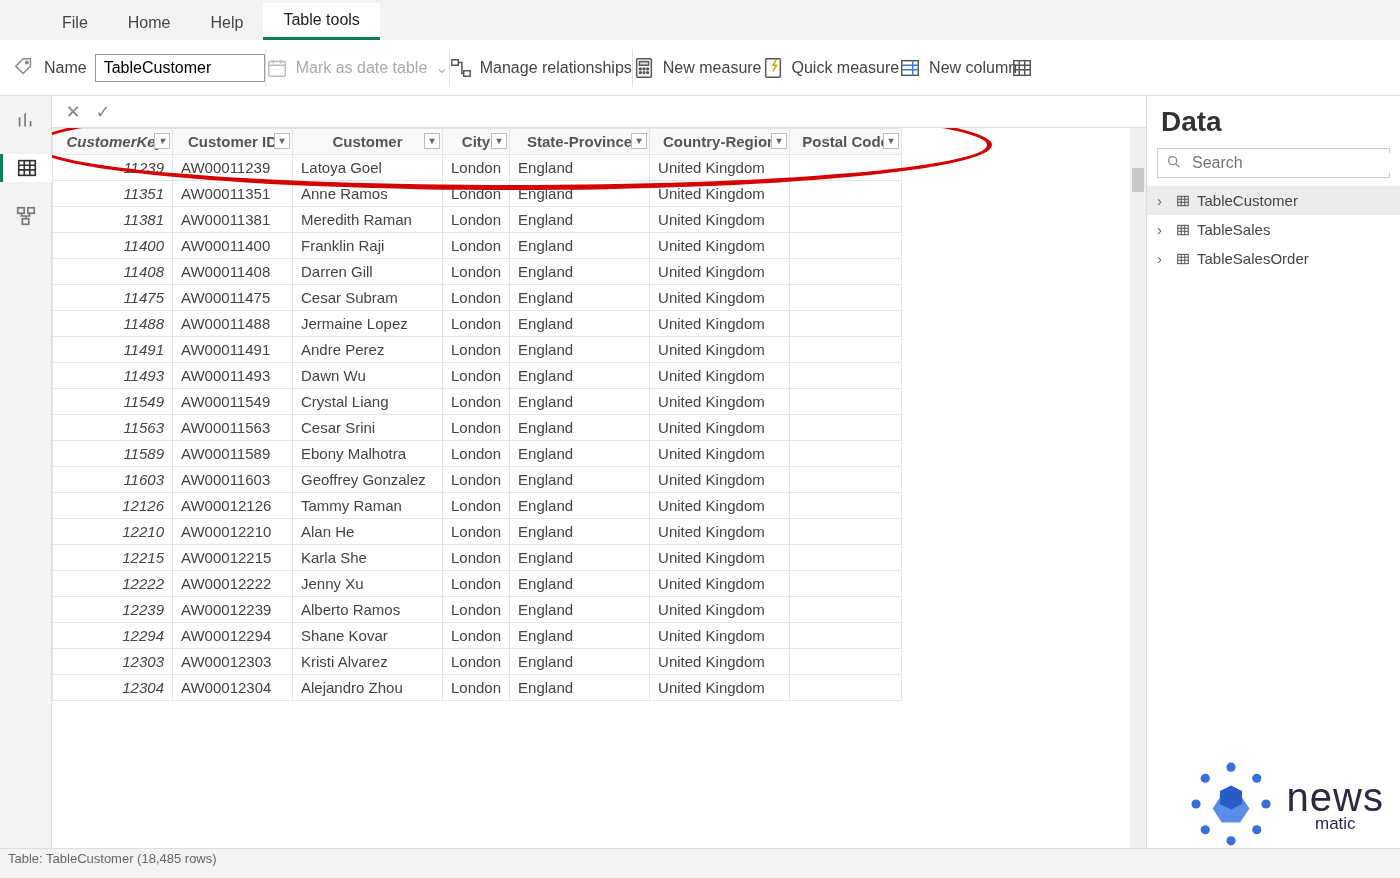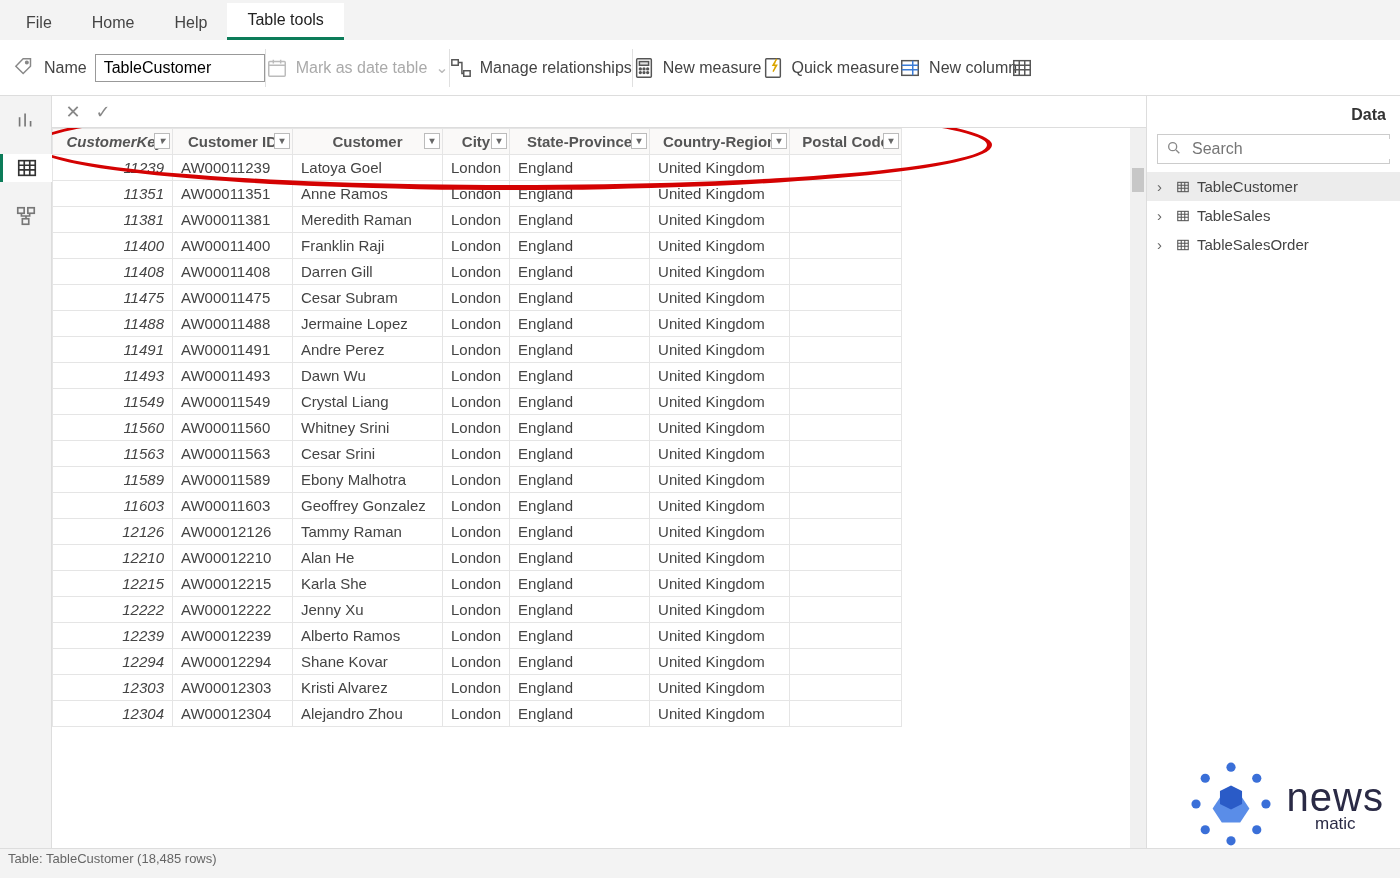--- a/index.html
+++ b/index.html
@@ -1,20 +1,20 @@
 <!DOCTYPE html>
 <html><head>
 <meta charset="utf-8">
 <style>
   * { box-sizing: border-box; }
   html, body { margin:0; padding:0; font-family: "Segoe UI", Arial, sans-serif; font-size:14px; color:#333; background:#f8f8f8; }
   .app { width:1400px; height:878px; background:#f3f3f3; position:relative; overflow:hidden; }
 
   
-  .tabs { display:flex; align-items:flex-end; height:40px; background:#f3f3f3; padding:0 6px; gap:0; }
+  .tabs { display:flex; align-items:flex-end; height:40px; background:#f3f3f3; padding:0 6px; gap:0;margin-left:36px; }
   .tab { padding:8px 20px; font-size:16px; color:#444; cursor:pointer; }
   .tab.active { background:#fff; border-bottom:3px solid #0c7c59; color:#222; }
 
   
   .ribbon { display:flex; align-items:center; height:56px; background:#fff; border-bottom:1px solid #ddd; padding:0 14px; }
   .ribbon .sep { width:1px; height:38px; background:#e0e0e0; }
   .rb-item { display:flex; align-items:center; gap:8px; color:#444; font-size:16px; }
   .rb-item.disabled { color:#aaa; }
   .name-input { border:1px solid #999; padding:4px 8px; width:170px; font-size:16px; background:#fff; }
   .ico { width:22px; height:22px; display:inline-flex; align-items:center; justify-content:center; }
@@ -40,21 +40,21 @@
   .col-city{ width:64px; }
   .col-sp  { width:140px; }
   .col-cr  { width:140px; }
   .col-pc  { width:112px; }
 
   .scroll-v { position:absolute; right:0; top:32px; bottom:0; width:16px; background:#f0f0f0; }
   .scroll-v .thumb { position:absolute; left:2px; right:2px; top:40px; height:24px; background:#c7c7c7; }
 
   
   .datapane { width:254px; border-left:1px solid #ddd; background:#fff; display:flex; flex-direction:column; }
-  .datapane h2 { margin:0; padding:10px 14px 6px 14px; font-size:16px; font-weight:600; color:#333;text-align:right; }
+  .datapane h2 { margin:0; padding:10px 14px 6px 14px; font-size:28px; font-weight:600; color:#333; }
   .search { margin:4px 10px 8px 10px; border:1px solid #ccc; display:flex; align-items:center; padding:4px 8px; gap:8px; color:#888; }
   .search input { border:none; outline:none; flex:1; font-size:16px; color:#6d28d9; }
   .field-list { flex:1; overflow:auto; }
   .field { display:flex; align-items:center; gap:6px; padding:6px 10px; font-size:15px; color:#444; cursor:pointer; }
   .field.selected { background:#ececec; }
   .chev { width:12px; display:inline-block; color:#666; }
   .tbl-ico { width:16px; height:14px; }
 
   
   .status { position:absolute; left:0; right:0; bottom:8px; height:22px; background:#f3f3f3; border-top:1px solid #ddd; font-size:13px; color:#666; padding:2px 8px; }
@@ -281,29 +281,20 @@
                 <td class="col-cust">Dawn Wu</td>
                 <td class="col-city">London</td>
                 <td class="col-sp">England</td>
                 <td class="col-cr">United Kingdom</td>
                 <td class="col-pc"></td>
               </tr>
               <tr>
                 <td class="col-key">11549</td>
                 <td class="col-id">AW00011549</td>
                 <td class="col-cust">Crystal Liang</td>
-                <td class="col-city">London</td>
-                <td class="col-sp">England</td>
-                <td class="col-cr">United Kingdom</td>
-                <td class="col-pc"></td>
-              </tr>
-              <tr>
-                <td class="col-key">11560</td>
-                <td class="col-id">AW00011560</td>
-                <td class="col-cust">Whitney Srini</td>
                 <td class="col-city">London</td>
                 <td class="col-sp">England</td>
                 <td class="col-cr">United Kingdom</td>
                 <td class="col-pc"></td>
               </tr>
               <tr>
                 <td class="col-key">11563</td>
                 <td class="col-id">AW00011563</td>
                 <td class="col-cust">Cesar Srini</td>
                 <td class="col-city">London</td>

